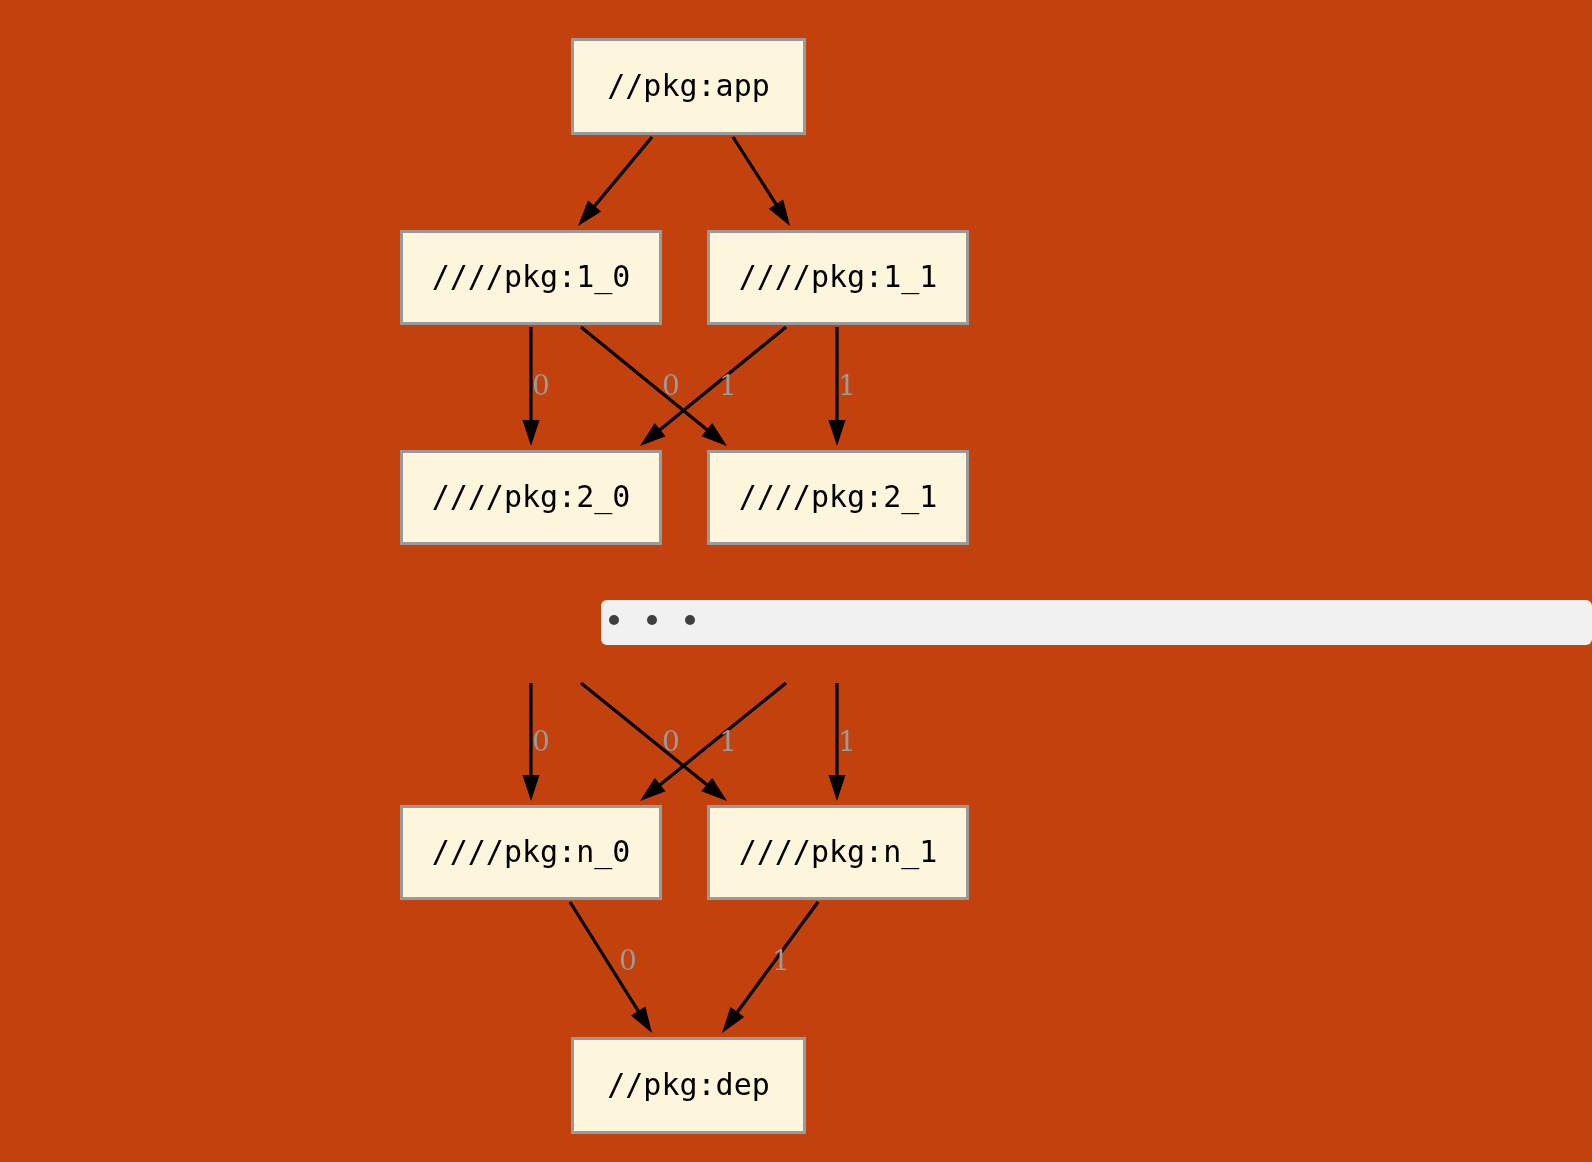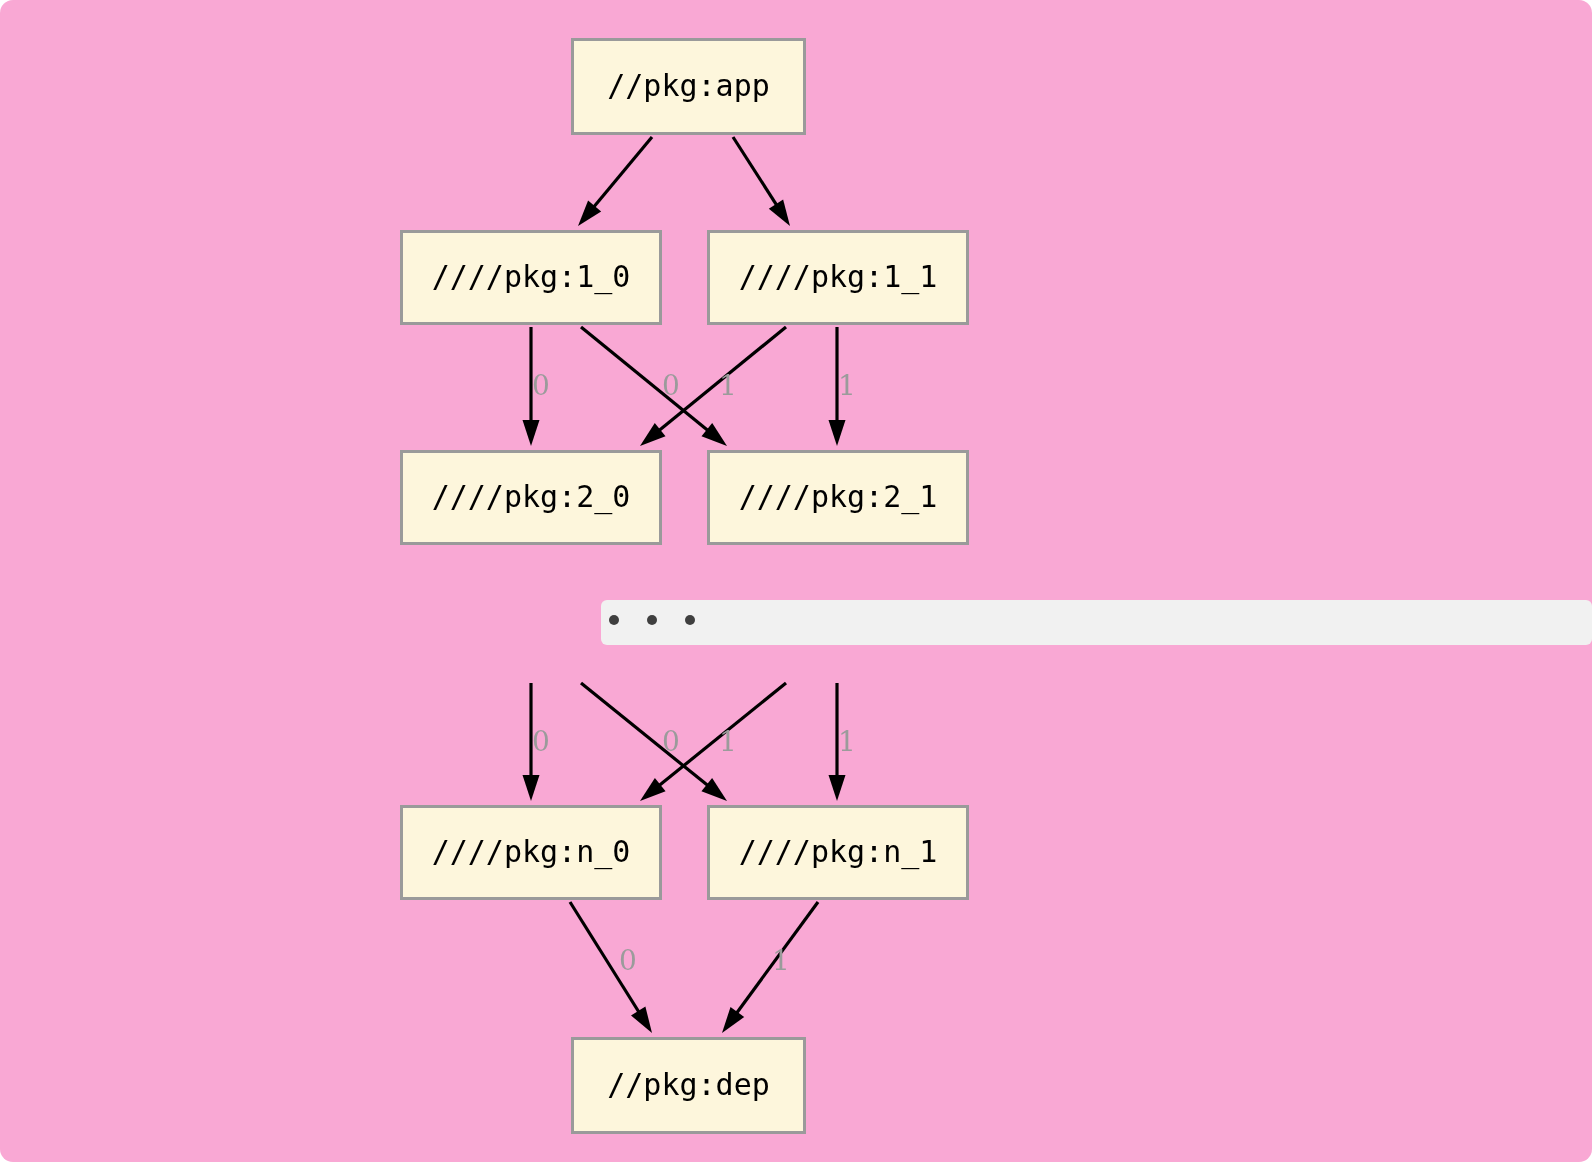--- a/index.html
+++ b/index.html
@@ -7,23 +7,22 @@
     padding: 0;
     background: #ffffff;
   }
   body {
     font-family: "Liberation Sans", sans-serif;
   }
   #canvas {
     position: relative;
     width: 1592px;
     height: 1162px;
-    background: #f9a8d4;
+    background: #c2410c;
     overflow: hidden;
-    border-radius: 13px;
   }
   #graph-svg {
     position: absolute;
     left: 0;
     top: 0;
     width: 1592px;
     height: 1162px;
   }
   .node-box {
     fill: #fdf6dc;

